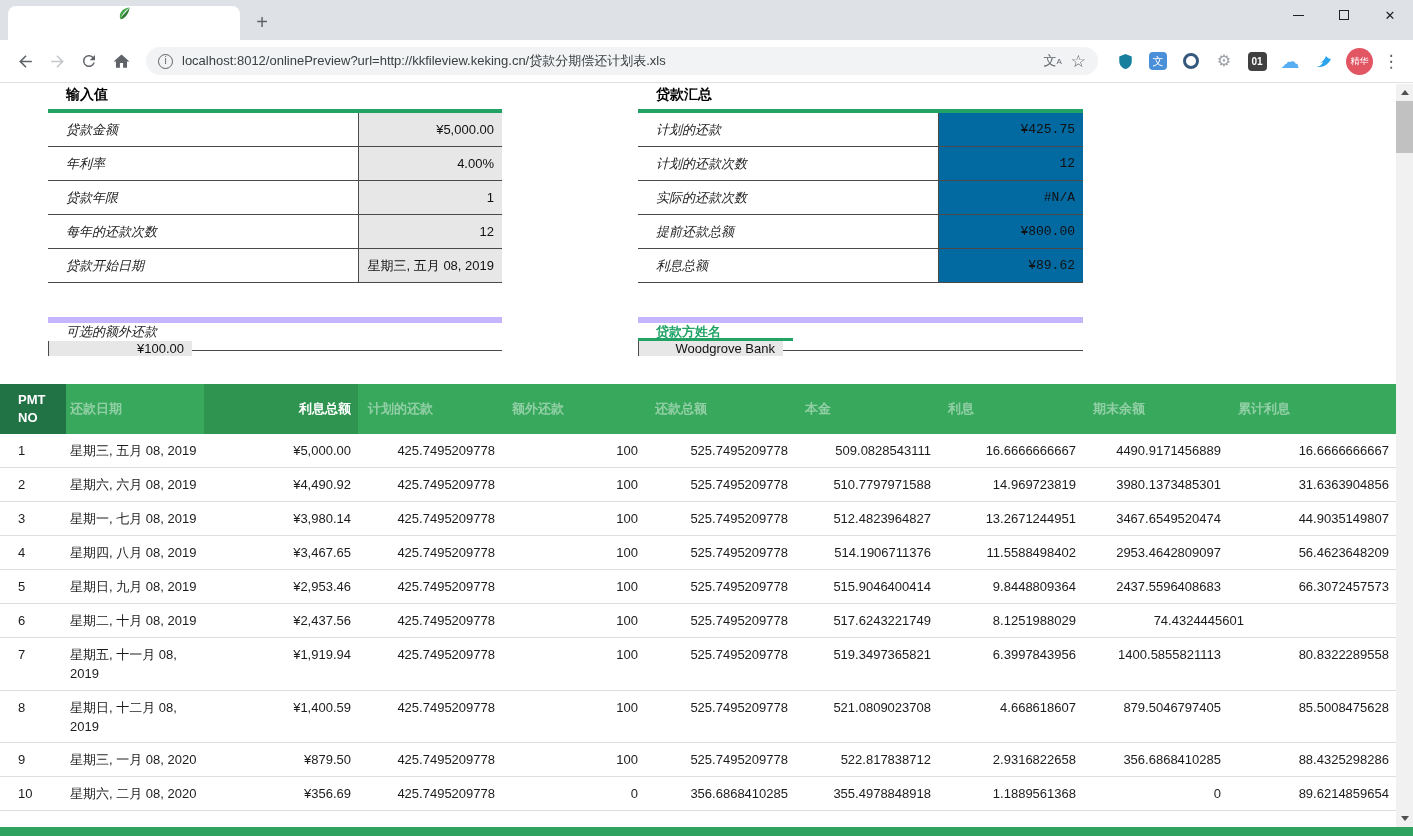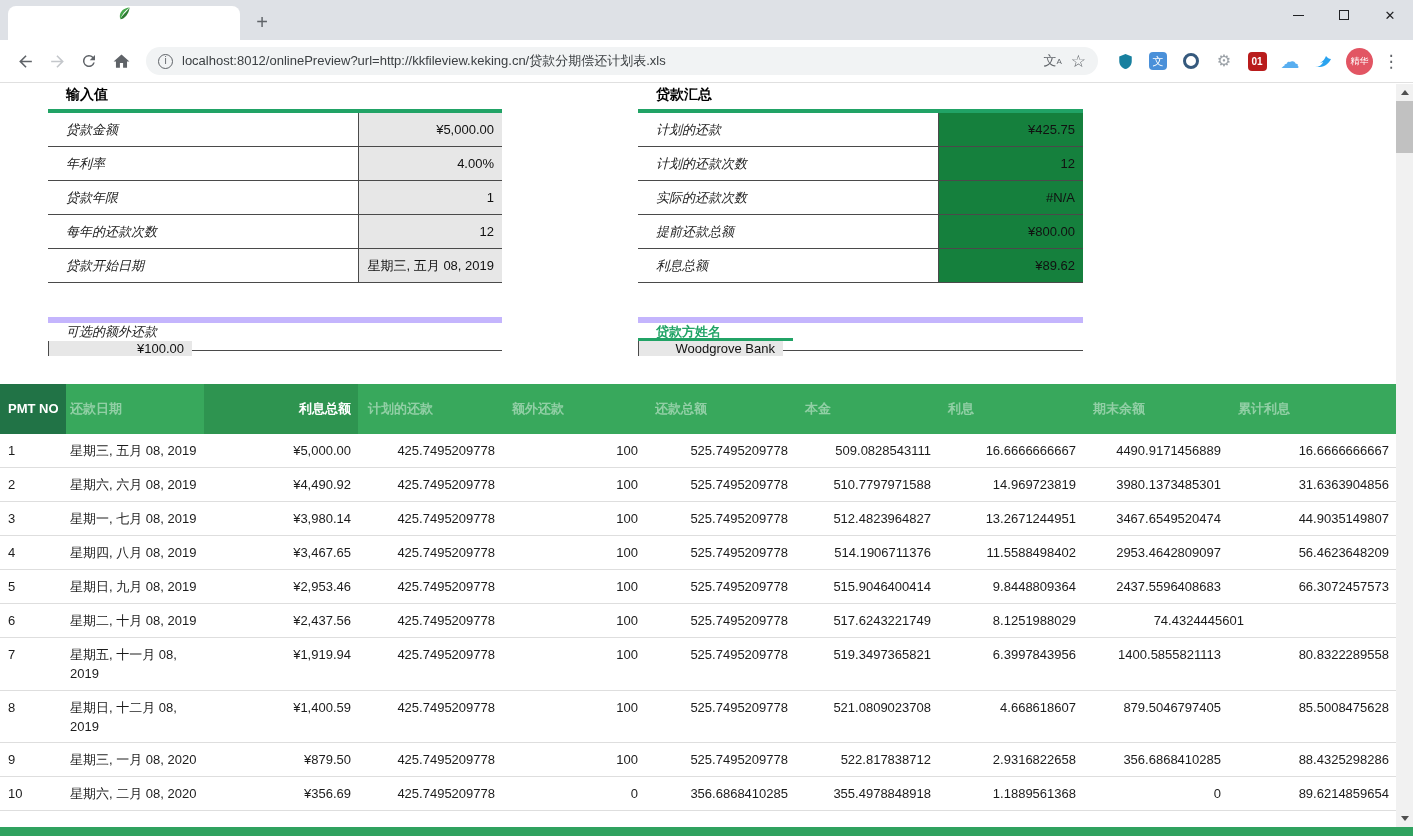--- a/index.html
+++ b/index.html
@@ -25,54 +25,54 @@
   .url { flex:1; font-size:13px; color:#3c4043; white-space:nowrap; overflow:hidden; }
   .box-icon { flex:none; display:flex; align-items:center; justify-content:center; }
   .trans-glyph { font-size:13px; color:#5f6368; }
   .trans-glyph sub { font-size:8px; }
   .star { font-size:17px; color:#5f6368; line-height:1; }
   .extrow { display:flex; align-items:center; gap:11px; margin:0 6px; flex:none; }
   .ext { width:22px; height:22px; display:flex; align-items:center; justify-content:center; }
   .ext-blue-sq { width:18px; height:18px; background:#4a90d9; border-radius:4px; color:#fff; font-size:11px; display:flex; align-items:center; justify-content:center; }
   .ext-ring { width:16px; height:16px; border:3px solid #35597d; border-radius:50%; background:#fff; }
   .ext-gear { font-size:16px; color:#9aa0a6; line-height:1; }
-  .badge01 { width:19px; height:19px; background:#b91c1c; color:#fff; font-size:10px; font-weight:bold; border-radius:4px; display:flex; align-items:center; justify-content:center; }
+  .badge01 { width:19px; height:19px; background:#404040; color:#fff; font-size:10px; font-weight:bold; border-radius:4px; display:flex; align-items:center; justify-content:center; }
   .cloud { font-size:19px; color:#58aef0; line-height:1; }
   .avatar { width:27px; height:27px; border-radius:50%; background:#e25563; color:#fff; font-size:9px; display:flex; align-items:center; justify-content:center; flex:none; margin:0 4px; }
   .kebab { font-size:17px; color:#5f6368; width:24px; text-align:center; flex:none; }
 
   
   .page { position:absolute; top:84px; left:0; right:0; bottom:9px; background:#fff; overflow:hidden; }
 
   .panel { position:absolute; top:0; }
   .ptitle { font-size:14px; font-weight:bold; color:#000; padding:2px 0 5px 18px; border-bottom:4px solid #21a366; }
   .prow { display:flex; align-items:stretch; height:34px; border-bottom:1px solid #4a4a4a; font-size:13px; }
   .prow.top { border-top:6px solid #c4b5fd;flex-direction:column; }
   .plabel { flex:1; display:flex; align-items:center; padding-left:18px; font-style:italic; color:#222; }
   .pvalue { display:flex; align-items:center; justify-content:flex-end; padding-right:8px; border-left:1px solid #4a4a4a; color:#111; }
   .panel-input .pvalue { width:144px; }
   .panel-summary .pvalue { width:145px; }
   .pvalue.gray  { background:#e7e7e7; }
-  .pvalue.green { background:#15803d; }
+  .pvalue.green { background:#0369a1;font-family:Liberation Mono, monospace; }
   .pgap { height:34px; }
   .lender-label { font-style:normal; font-weight:bold; color:#21a366;
         background:linear-gradient(#21a366,#21a366) no-repeat left bottom / 155px 3px; }
 
   
   .schedule { position:absolute; left:0; top:300px; width:1396px; }
   .thead { display:flex; height:50px; background:#38a85c; }
   .hcell { display:flex; align-items:center; font-size:13px; font-weight:bold; color:#fff; padding-left:10px; }
   .hcell.num { justify-content:flex-end; padding-right:7px; padding-left:2px; }
   .hfaint { color:rgba(255,255,255,0.45); }
   .hdark { background:#217346; line-height:1.35; padding-left:8px; }
   .hmid  { background:#2e9450; }
   .trow { display:flex; border-bottom:1px solid #dedede; min-height:34px; background:#fff; }
   .tcell { font-size:13px; line-height:1.45; color:#1c1c1c; padding:8px 8px 6px 10px; }
   .tcell.num { text-align:right; padding-right:7px; padding-left:2px; }
-  .c0 { width:66px;  padding-left:8px; }
+  .c0 { width:66px;  padding-left:18px; }
   .c1 { width:138px; padding-left:4px; padding-right:2px; }
   .c2 { width:154px; } .c3 { width:144px; } .c4 { width:143px; }
   .c5 { width:150px; } .c6 { width:143px; } .c7 { width:145px; }
   .c8 { width:145px; } .c9 { width:168px; }
 
   
   .vscroll { position:absolute; top:84px; right:0; bottom:9px; width:17px; background:#f1f1f1; }
   .sb-btn { position:absolute; left:0; width:17px; height:17px; display:flex; align-items:center; justify-content:center; }
   .sb-up { top:0; } .sb-down { bottom:0; }
   .sb-up::before { content:''; border-left:4px solid transparent; border-right:4px solid transparent; border-bottom:5px solid #505050; }

